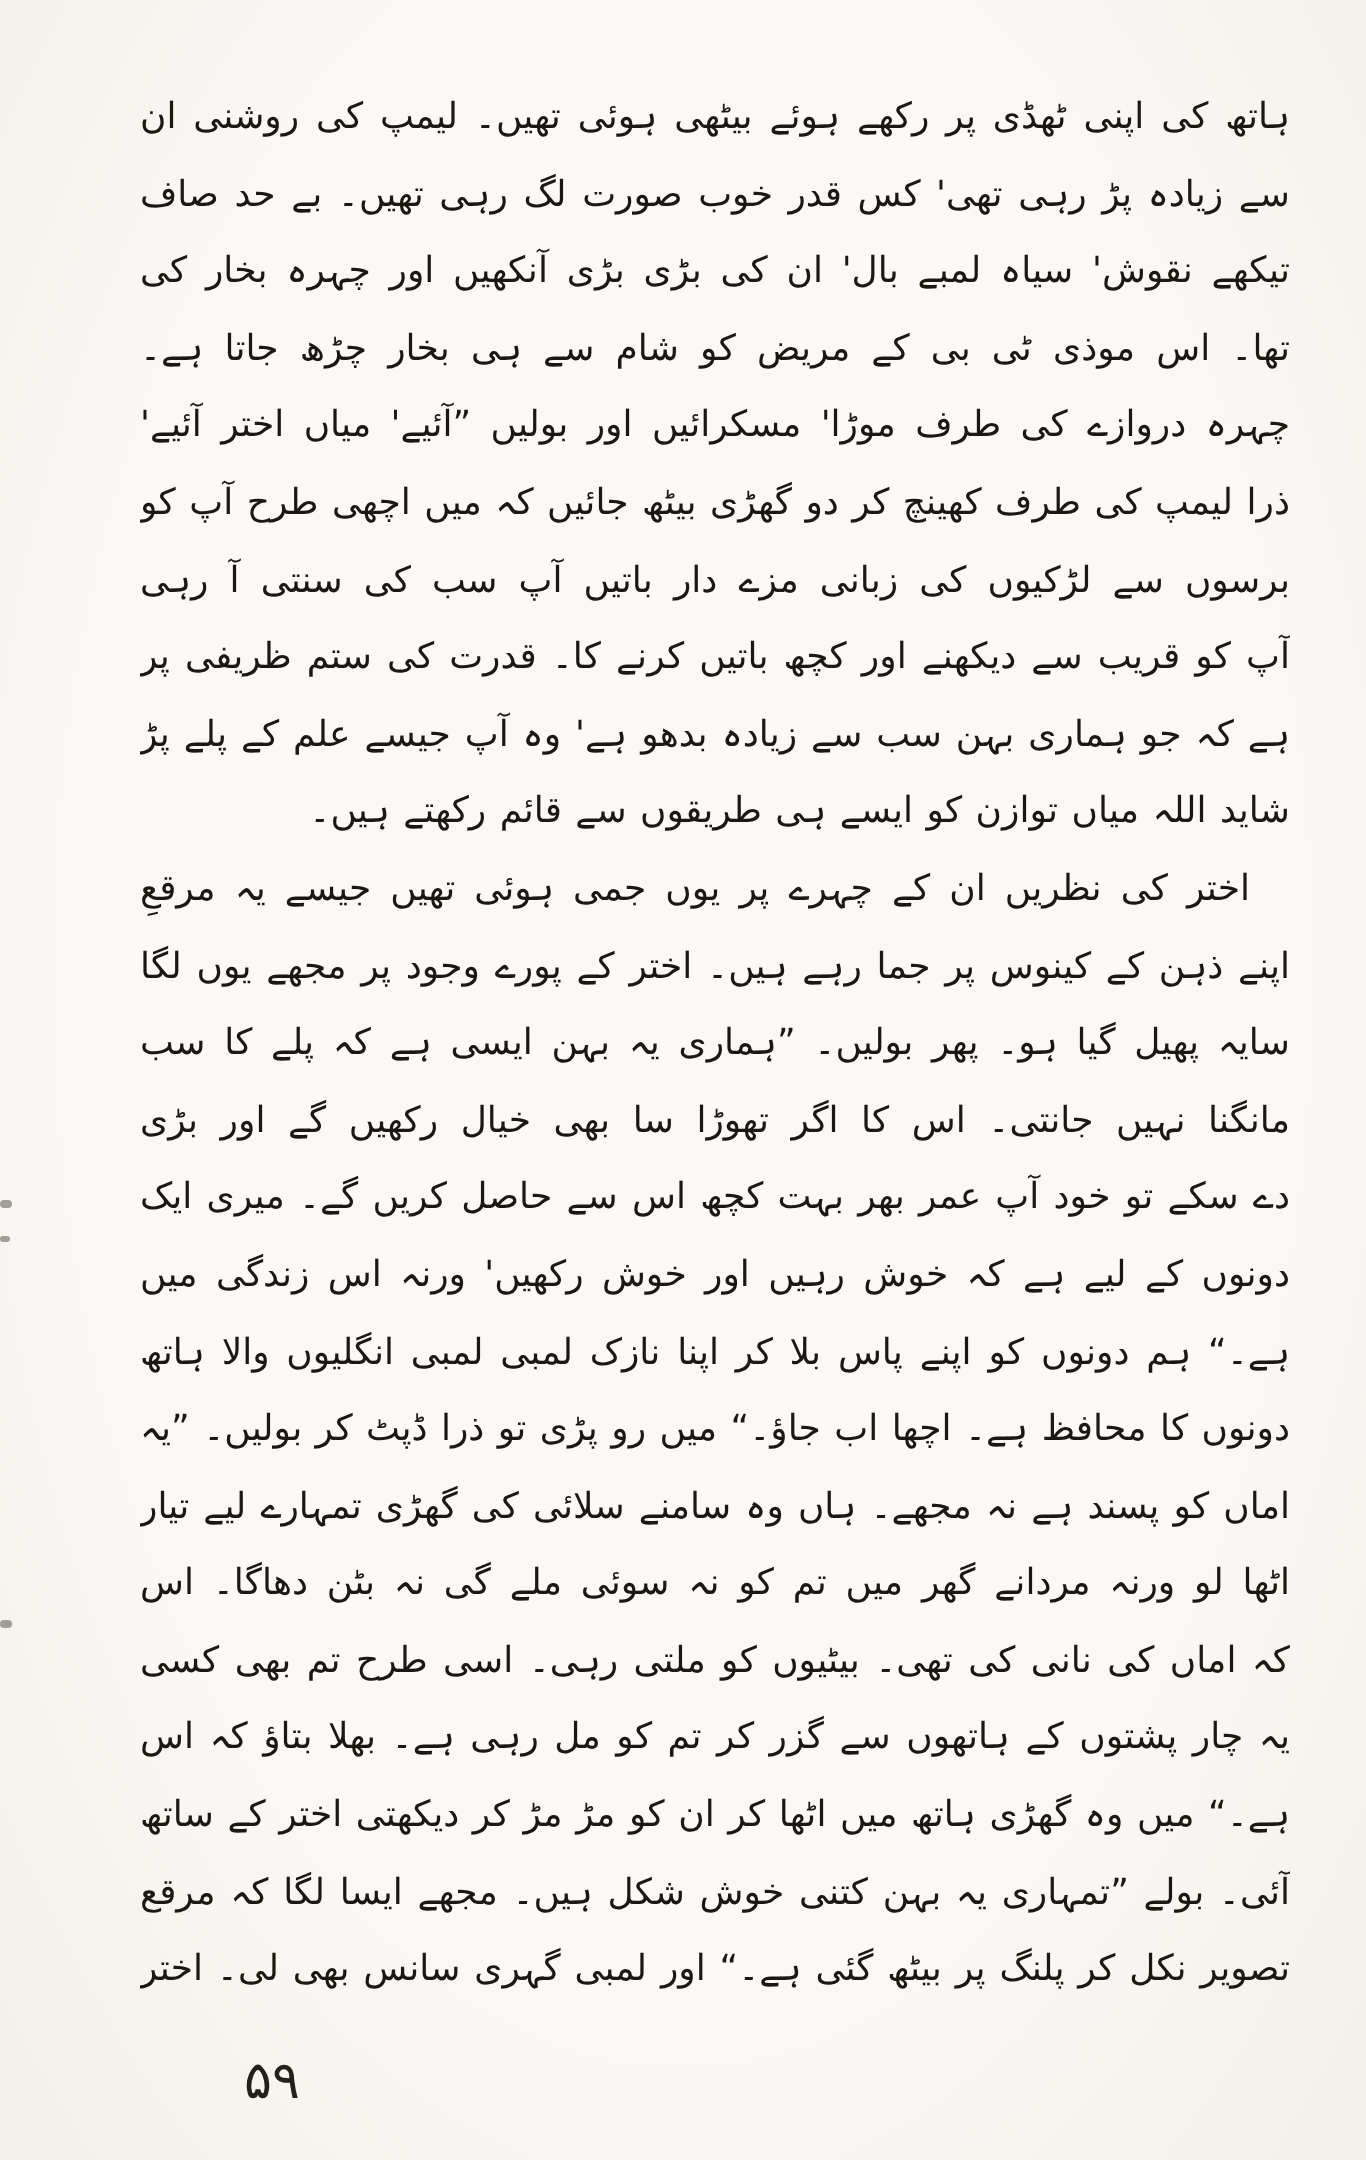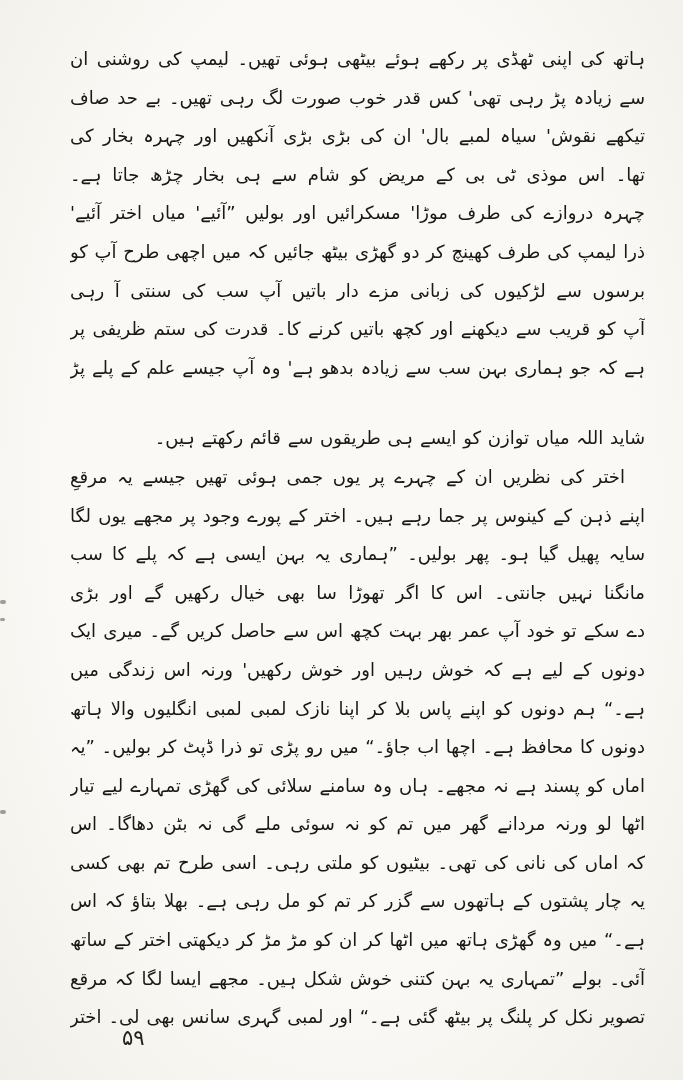--- a/index.html
+++ b/index.html
@@ -32,31 +32,30 @@
     height: 38.6px;
     overflow: hidden;
     text-align: justify;
     text-align-last: justify;
     -moz-text-align-last: justify;
     color: #1b1813;
     word-spacing: 1px;
   }
   .line.para-end {
     text-align-last: right;
-    margin-top: 32px;
     -moz-text-align-last: right;
   }
   .line.para-start {
     padding-right: 20px;
   }
   .page-number {
     position: absolute;
     top: 1026px;
     left: 122px;
-    font-size: 21px;
+    font-size: 26px;
     color: #22201b;
   }
   .scan-artifact {
     position: absolute;
     background: #5a564e;
     opacity: 0.55;
     border-radius: 2px;
   }
   .artifact-1 { left: 0px; top: 600px; width: 6px; height: 4px; }
   .artifact-2 { left: 0px; top: 618px; width: 5px; height: 3px; }

